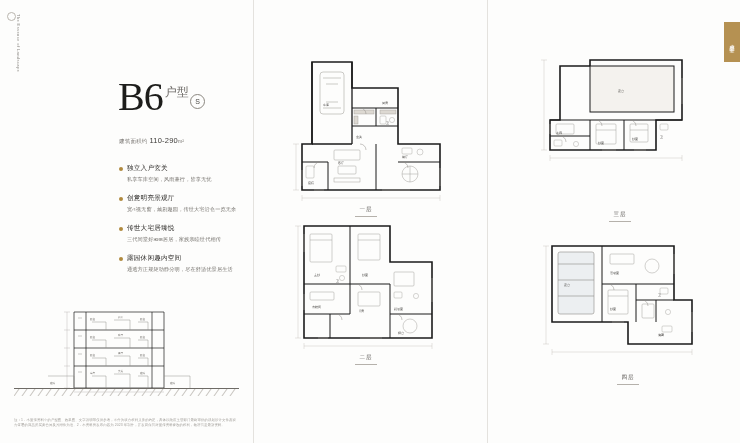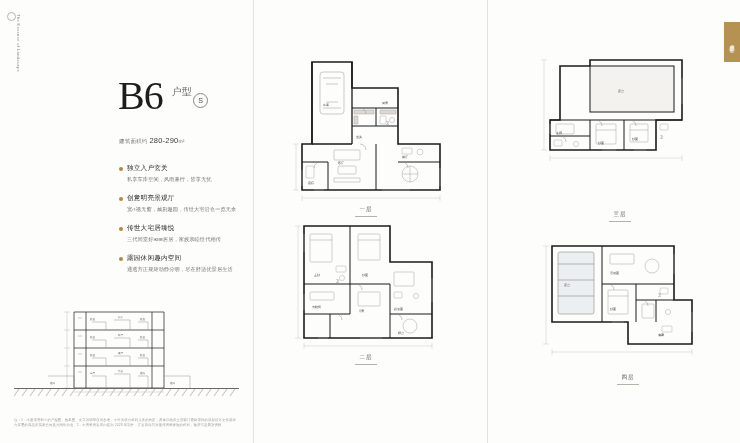--- a/index.html
+++ b/index.html
@@ -10,21 +10,21 @@
   .vrule{position:absolute;top:0;width:1px;height:443px;background:#e4e2de;}
   .vrule.a{left:253px;}
   .vrule.b{left:487px;}
 
   
   .left{position:absolute;left:0;top:0;width:253px;height:443px;}
   .side-mark{position:absolute;left:8px;top:14px;width:14px;height:70px;font-size:4px;letter-spacing:.4px;color:#8d8a85;writing-mode:vertical-rl;text-orientation:mixed;line-height:7px;}
   .side-logo{position:absolute;left:7px;top:12px;width:7px;height:7px;border:1px solid #b9b5ae;border-radius:50%;}
 
   .title{position:absolute;left:118px;top:72px;font-family:"Liberation Serif",serif;font-size:40px;line-height:40px;letter-spacing:-1px;color:#1d1d1b;}
-  .title .sup{font-size:10px;vertical-align:super;letter-spacing:0;color:#6d6a66;margin-left:9px;}
+  .title .sup{font-size:12px;vertical-align:super;letter-spacing:0;color:#6d6a66;margin-left:2px;}
   .title .badge{display:inline-block;width:13px;height:13px;border:1px solid #8b8780;border-radius:50%;font-size:7px;line-height:13px;text-align:center;font-family:"Liberation Sans",sans-serif;color:#4a4844;vertical-align:6px;margin-left:1px;}
   .area{position:absolute;left:119px;top:136px;font-size:7.5px;color:#3c3a37;letter-spacing:.2px;}
   .area .unit{font-size:5px;color:#7b7874;}
   .area .lbl{font-size:5.5px;color:#7b7874;margin-right:2px;}
 
   .bullets{position:absolute;left:119px;top:164px;width:130px;}
   .b-item{margin-bottom:11px;}
   .b-head{display:flex;align-items:center;font-size:6.6px;color:#2b2926;letter-spacing:.2px;}
   .dot{width:4px;height:4px;background:#b08a3e;border-radius:50%;margin-right:4px;flex:none;}
   .b-sub{margin-left:8px;margin-top:3px;font-size:5.2px;color:#77746f;letter-spacing:.1px;line-height:7px;}
@@ -70,21 +70,21 @@
   <div class="left">
 
     <div class="side-logo"></div>
     <div class="side-mark">The Essence of Landscape</div>
 
     <div class="title">
       <span>B6</span><span class="sup">户型</span><span class="badge">S</span>
     </div>
 
     <div class="area">
-      <span class="lbl">建筑面积约</span><span>280-290</span><span class="unit">m²</span>
+      <span class="lbl">建筑面积约</span><span>110-290</span><span class="unit">m²</span>
     </div>
 
     <div class="bullets">
       <div class="b-item">
         <div class="b-head">
           <span class="dot"></span>
           <span>独立入户玄关</span>
         </div>
         <div class="b-sub">私享车库空间，风雨兼行，皆享无忧</div>
       </div>

